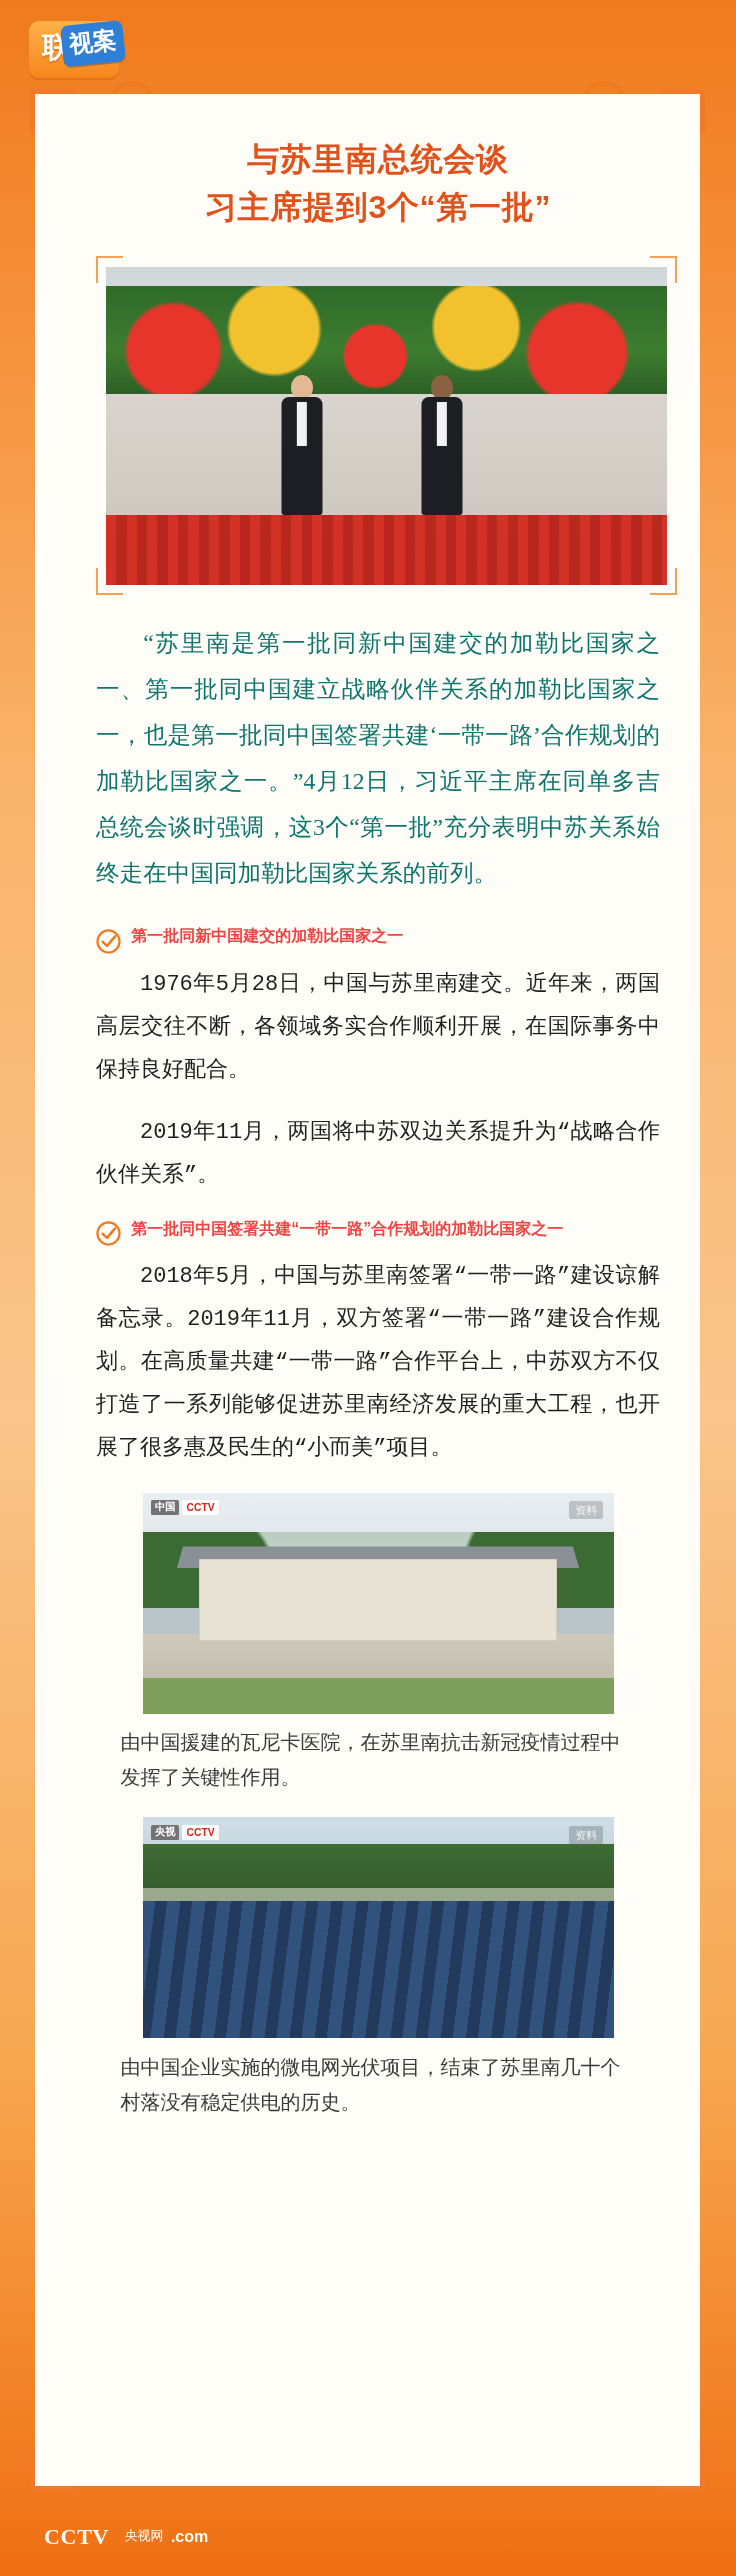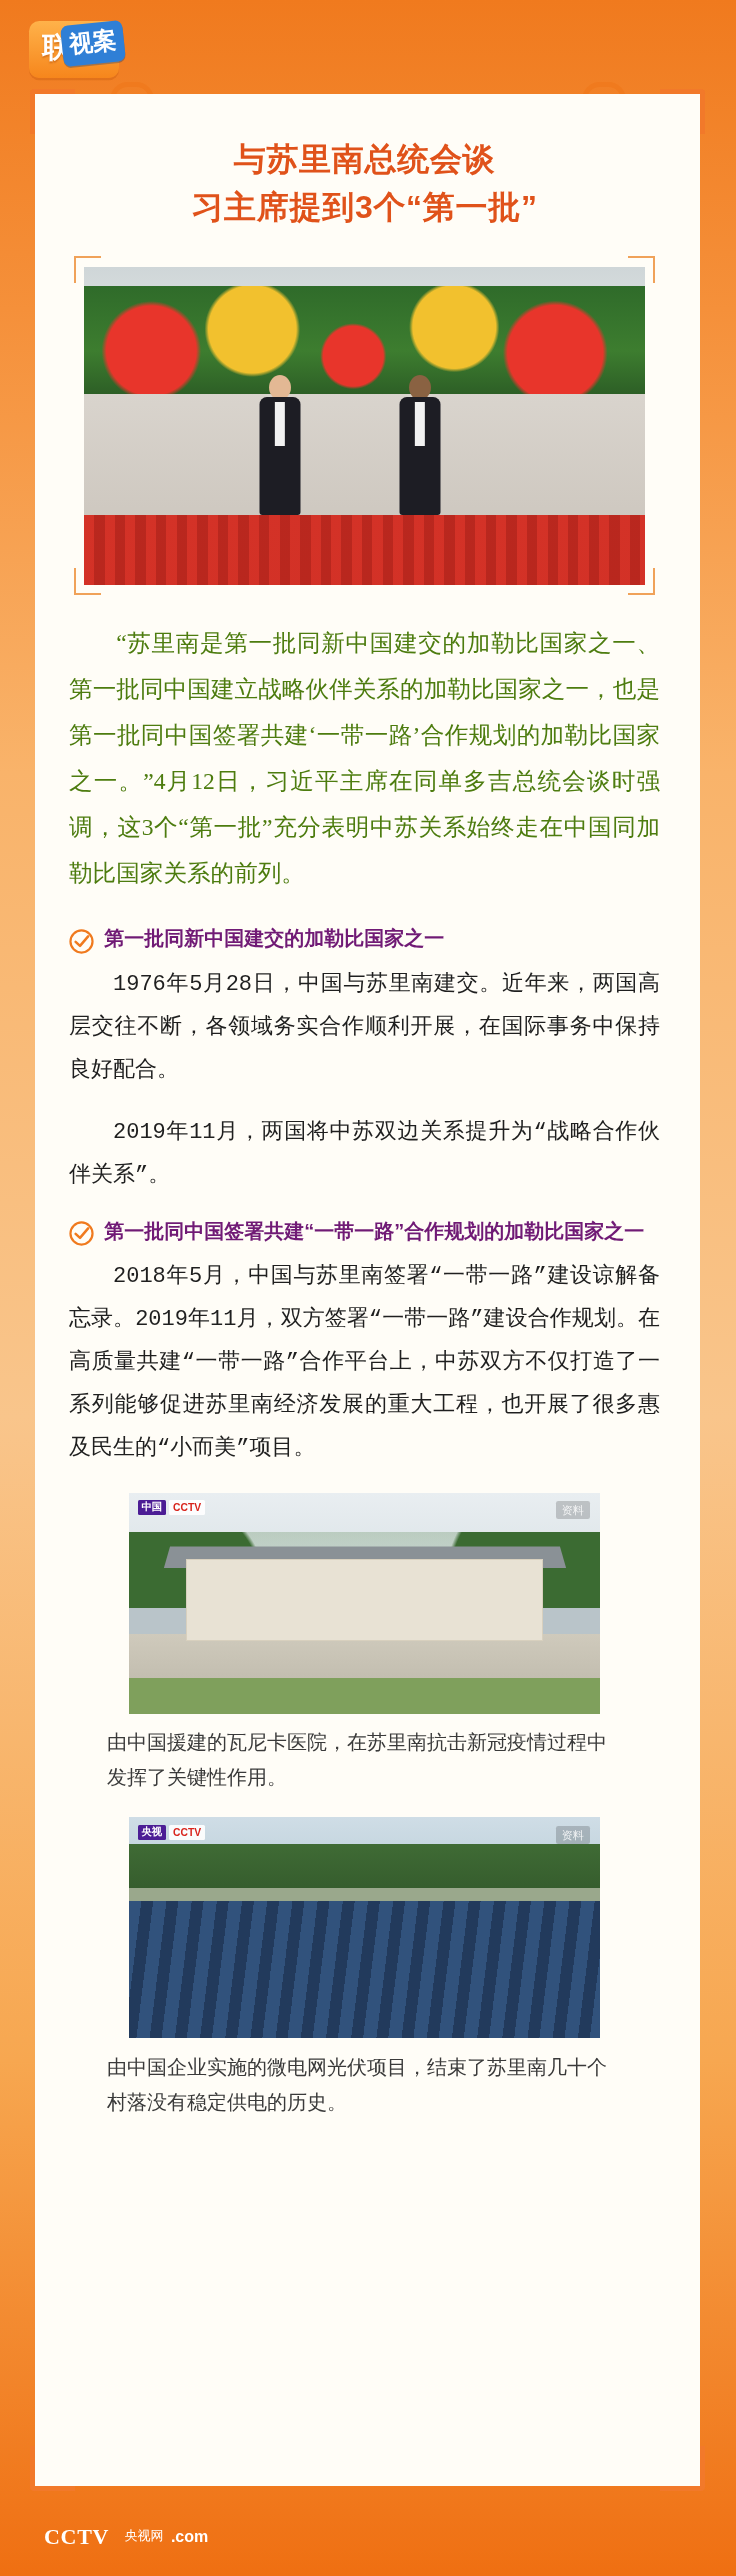--- a/index.html
+++ b/index.html
@@ -67,21 +67,21 @@
     left: 35px;
     top: 94px;
     width: 665px;
     height: 2392px;
     background: #fffdf7;
     box-sizing: border-box;
   }
   .card-inner {
     position: absolute;
     inset: 0;
-    padding: 34px 40px 29px 34px;
+    padding: 34px 40px 29px 61px;
     box-sizing: border-box;
     border-radius: 9px;
   }
   
   .corner {
     position: absolute;
     width: 40px;
     height: 40px;
     border: 5.2px solid #f2792a;
     pointer-events: none;
@@ -166,21 +166,21 @@
   .hp-person .body { position:absolute; top:22px; left:50%; transform:translateX(-50%); width:41px; height:118px; background:#1d1d24; border-radius:7.4px 7.4px 2.9px 2.9px;}
   .hp-person .shirt{ position:absolute; top:26.5px; left:50%; transform:translateX(-50%); width:10.3px; height:44px; background:#f2f2f2;}
   .hp-person.p1 { left: 31%; }
   .hp-person.p2 { left: 56%; }
   .hp-person.p2 .head { background:#8a6242; }
 
   
   .lead {
     font-size: 23.6px;
     line-height: 1.95;
-    color: #4d7c0f;
+    color: #0f766e;
     text-align: justify;
     margin: 0 0 28px 0;
     text-indent: 2em;
     font-family: "Liberation Serif", "DejaVu Serif", serif;
   }
   .section {
     margin-bottom: 19px;
   }
   .sec-head {
     display: flex;
@@ -188,23 +188,23 @@
     gap: 10.3px;
     margin-bottom: 10.3px;
   }
   .check-icon {
     flex: 0 0 auto;
     width: 25px;
     height: 25px;
     margin-top: 4.4px;
   }
   .sec-title {
-    font-size: 20px;
-    font-weight: bold;
-    color: #701a75;
+    font-size: 16px;
+    font-weight: bold;
+    color: #ef4444;
     line-height: 1.45;
   }
   .sec-body {
     font-size: 22px;
     line-height: 1.95;
     color: #1f1f1f;
     text-align: justify;
     text-indent: 2em;
     margin: 0 0 5.9px 0;
     font-family: Liberation Mono, monospace;
@@ -234,21 +234,21 @@
   }
   .tvlogo {
     position: absolute;
     left: 8.8px;
     top: 7.4px;
     display: flex;
     align-items: center;
     gap: 2.9px;
   }
   .tvlogo .red {
-    background: #4c1d95;
+    background: #737373;
     color: #fff;
     font-size: 10.3px;
     font-weight: bold;
     padding: 2.2px 3.7px;
     line-height: 1.05;
     border-radius: 1.5px;
   }
   .tvlogo .chan {
     background: rgba(255,255,255,.9);
     color: #d8241c;

